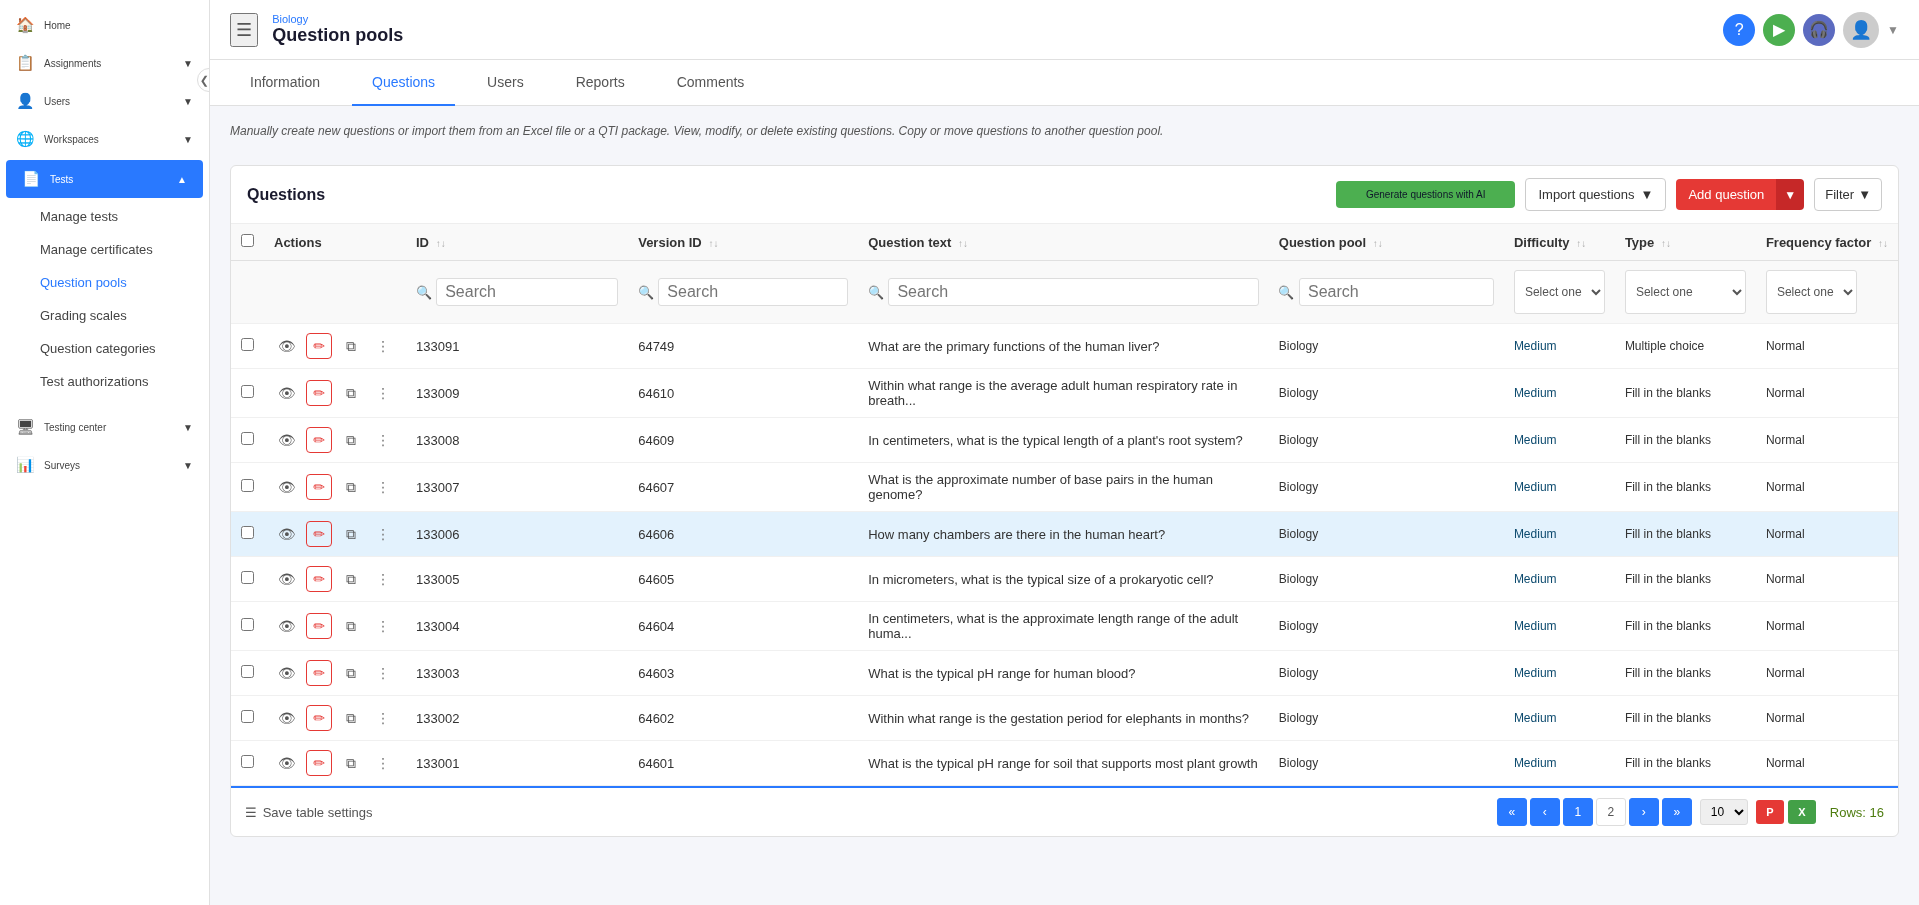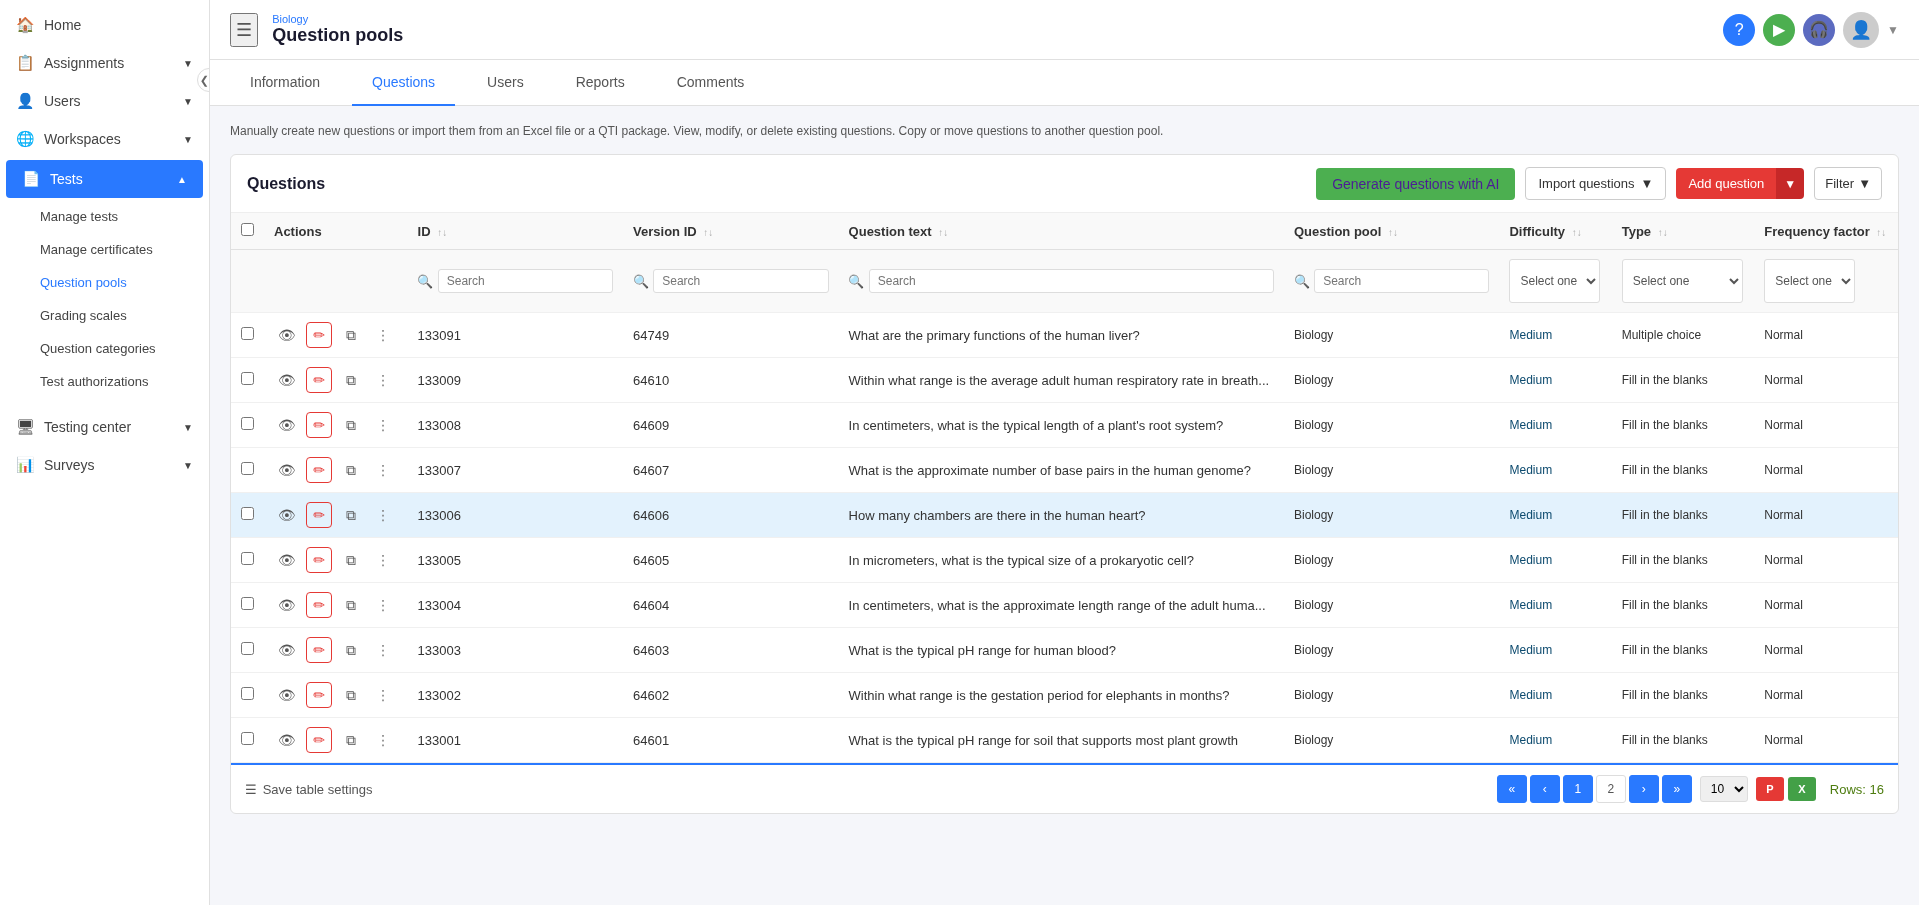--- a/index.html
+++ b/index.html
@@ -43,21 +43,21 @@
     }
     .sidebar-nav { flex: 1; padding: 6px 0; }
     .nav-item {
       display: flex; align-items: center; padding: 10px 16px; gap: 10px;
       cursor: pointer; color: #444; font-size: 13px;
       transition: background 0.15s;
     }
     .nav-item.active { background: #2979ff; color: #fff; border-radius: 4px; margin: 2px 6px; }
     .nav-item .nav-icon { font-size: 15px; width: 18px; text-align: center; }
     .nav-item .nav-arrow { margin-left: auto; font-size: 10px; }
-    .nav-item .nav-label { font-size: 14px; }
+    .nav-item .nav-label { font-size: 10px; }
     .nav-sub-item {
       display: flex; align-items: center; padding: 9px 16px 9px 40px;
       cursor: pointer; color: #444; font-size: 13px;
     }
     .nav-sub-item.active-sub { color: #2979ff; font-weight: 500; }
 
     
     #main {
       flex: 1;
       display: flex;
@@ -120,37 +120,38 @@
       border-bottom: 2px solid transparent;
       margin-bottom: -1px;
     }
     .tab.active { color: #2979ff; border-bottom: 2px solid #2979ff; font-weight: 500; }
 
     
     .questions-section {
       padding: 16px 20px;
     }
     .info-bar {
-      font-size: 12px; color: #555; margin-bottom: 14px;
+      font-size: 12px; color: #555; margin-bottom: 25px;
       line-height: 1.5;
+      font-style: italic;
     }
     .questions-card {
       background: #fff;
       border-radius: 6px;
       border: 1px solid #e0e0e0;
       overflow: hidden;
     }
     .questions-header {
       display: flex; align-items: center; padding: 12px 16px;
       border-bottom: 1px solid #eee; gap: 10px;
     }
     .questions-title { font-size: 16px; font-weight: 600; color: #1a1a2e; flex: 1; }
     .btn-generate {
-      background: #4caf50; color: #4c1d95; border: none; border-radius: 4px;
-      padding: 8px 16px; font-size: 14px; cursor: pointer; font-weight: 500;
+      background: #4caf50; color: #0f172a; border: none; border-radius: 4px;
+      padding: 8px 30px; font-size: 10px; cursor: pointer; font-weight: 500;
     }
     .btn-import {
       background: #fff; color: #333; border: 1px solid #ccc; border-radius: 4px;
       padding: 8px 12px; font-size: 13px; cursor: pointer; display: flex; align-items: center; gap: 6px;
     }
     .btn-add-question {
       background: #e53935; color: #fff; border: none; border-radius: 4px;
       padding: 8px 12px; font-size: 13px; cursor: pointer; display: flex; align-items: center; gap: 6px; font-weight: 500;
     }
     .btn-filter {
@@ -170,21 +171,21 @@
     thead tr { background: #f9f9f9; }
     th {
       padding: 10px 10px; text-align: left; font-weight: 600;
       border-bottom: 1px solid #e0e0e0; color: #333; white-space: nowrap;
     }
     th .sort-arrows { color: #aaa; font-size: 10px; margin-left: 3px; }
     td { padding: 9px 10px; border-bottom: 1px solid #f0f0f0; vertical-align: middle; }
     tr.highlighted { background: #e3f2fd; }
     .search-cell input {
       width: 100%; border: 1px solid #ddd; border-radius: 3px; padding: 4px 8px;
-      font-size: 12px; color: #555; background: #fff;
+      font-size: 16px; color: #555; background: #fff;
     }
     .search-cell { padding: 5px 10px; }
     .search-icon-wrap { display: flex; align-items: center; gap: 4px; }
     .select-cell select {
       border: 1px solid #ddd; border-radius: 3px; padding: 13px 6px;
       font-size: 12px; color: #555; background: #fff; cursor: pointer;
     }
     .action-icons { display: flex; align-items: center; gap: 6px; }
     .action-icon {
       width: 26px; height: 26px; border-radius: 4px;

